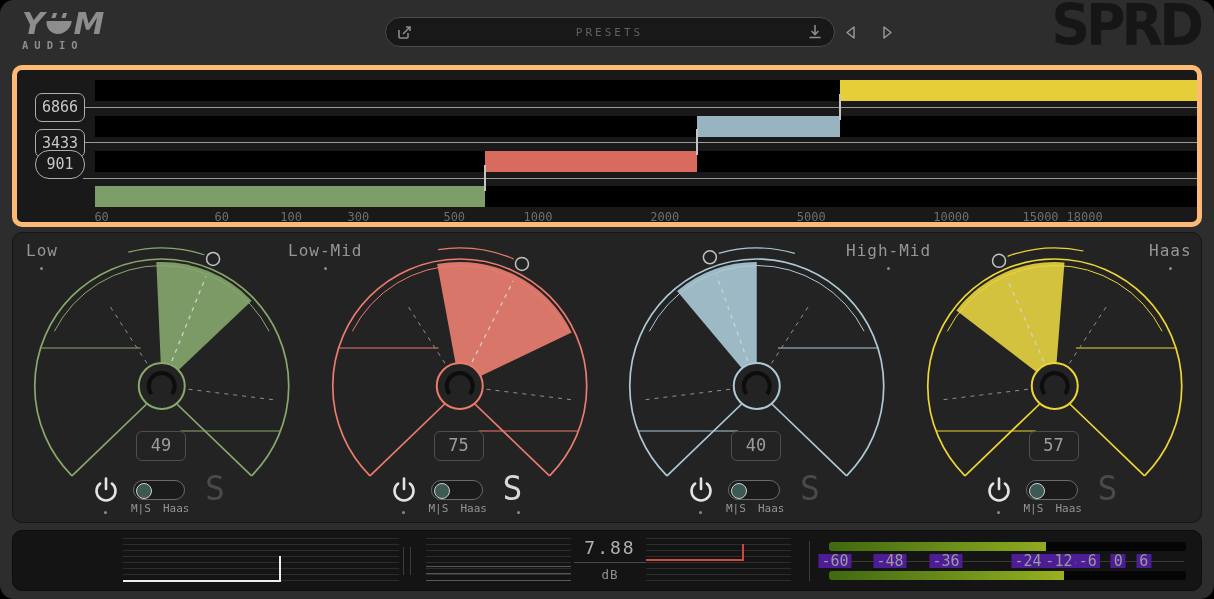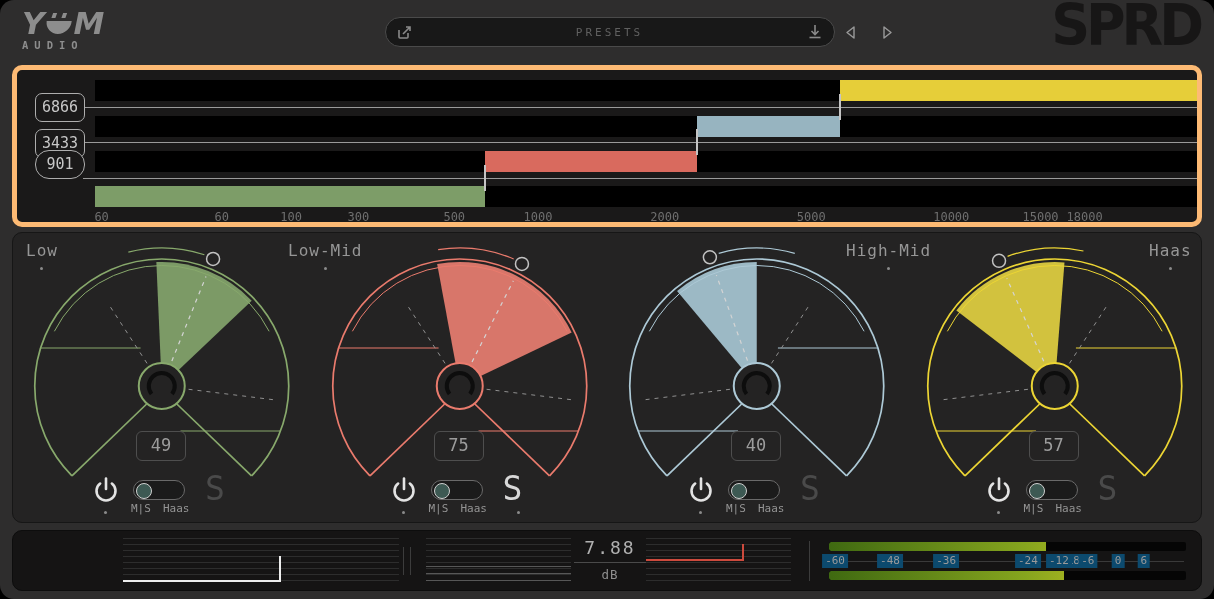--- a/index.html
+++ b/index.html
@@ -67,21 +67,21 @@
   .ind-v-red{position:absolute;top:6px;width:2px;height:17px;background:#cc4a3d;}
   .vdiv{position:absolute;width:1px;background:#3c3c3c;}
   
   #meter{position:absolute;left:816px;top:10px;width:357px;height:40px;}
   .mbar{position:absolute;left:0;width:100%;height:9px;background:#050505;border-radius:2px;overflow:hidden;}
   .mbar.top{top:1px;} .mbar.bot{bottom:1px;}
   .mfill{position:absolute;left:0;top:0;height:100%;overflow:hidden;border-radius:2px 0 0 2px;}
   .mgrad{width:357px;height:100%;}
   .mscale{position:absolute;left:0;top:13px;width:100%;height:14px;}
   .mscale::before{content:'';position:absolute;left:2px;right:2px;top:7px;height:1px;background:#3a3a3a;}
-  .mtick{position:absolute;top:0;transform:translateX(-50%);font-size:11px;line-height:14px;color:#9a9a9a;background:#0c4a6e;padding:0 3px;}
+  .mtick{position:absolute;top:0;transform:translateX(-50%);font-size:15px;line-height:14px;color:#9a9a9a;background:#4c1d95;padding:0 3px;}
   svg{display:block;}
 </style>
 </head>
 <body>
 
 <div id="window">
 
   <div id="header">
     <div class="yum">
       <div class="yum-row">

